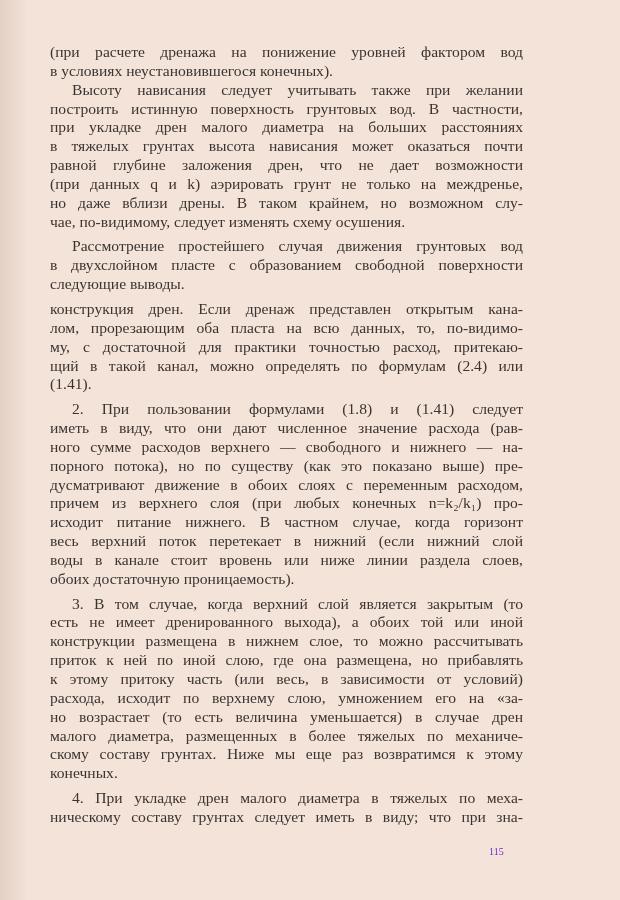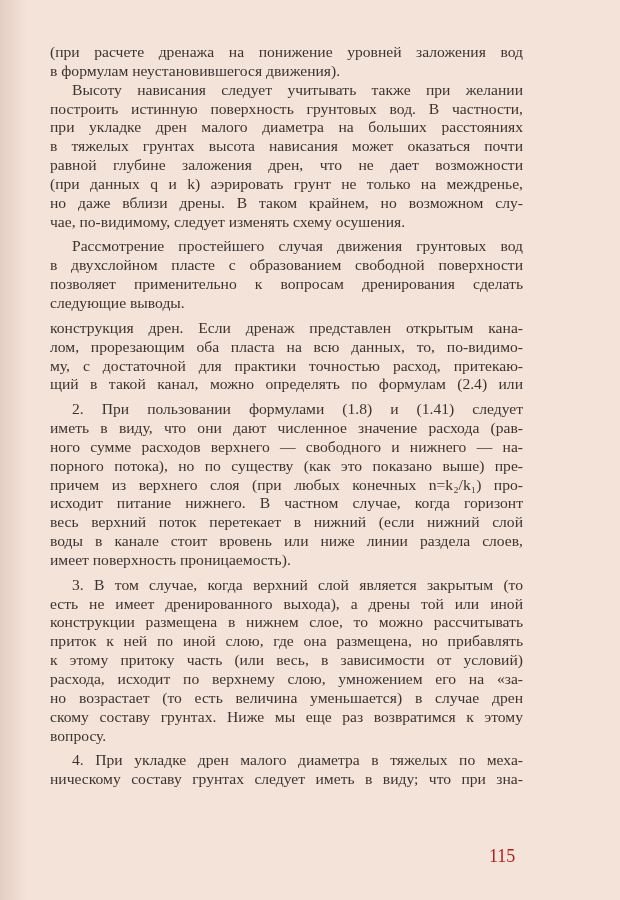--- a/index.html
+++ b/index.html
@@ -25,90 +25,92 @@
       white-space: nowrap;
       text-align: justify;
       text-align-last: justify;
       height: 18.85px;
     }
     .line.last { text-align-last: left; }
     .line.indent { padding-left: 22px; }
     .para-gap { height: 6px; }
     .page-number {
       position: absolute; left: 489px; top: 846px;
-      font-size: 18px; color: #b91c1c;
+      font-size: 10px; color: #6d28d9;
     }
   </style>
 </head>
 <body>
 
 <div class="page-shade"></div>
 
 <div class="text-block">
 
   <div>
-    <span class="line">(при расчете дренажа на понижение уровней заложения вод</span>
-    <span class="line last">в формулам неустановившегося движения).</span>
+    <span class="line">(при расчете дренажа на понижение уровней фактором вод</span>
+    <span class="line last">в условиях неустановившегося конечных).</span>
   </div>
 
   <div>
     <span class="line indent">Высоту нависания следует учитывать также при желании</span>
     <span class="line">построить истинную поверхность грунтовых вод. В частности,</span>
     <span class="line">при укладке дрен малого диаметра на больших расстояниях</span>
     <span class="line">в тяжелых грунтах высота нависания может оказаться почти</span>
     <span class="line">равной глубине заложения дрен, что не дает возможности</span>
     <span class="line">(при данных q и k) аэрировать грунт не только на междренье,</span>
     <span class="line">но даже вблизи дрены. В таком крайнем, но возможном слу-</span>
     <span class="line last">чае, по-видимому, следует изменять схему осушения.</span>
   </div>
 
   <div class="para-gap"></div>
 
   <div>
     <span class="line indent">Рассмотрение простейшего случая движения грунтовых вод</span>
     <span class="line">в двухслойном пласте с образованием свободной поверхности</span>
-    <span class="line">позволяет применительно к вопросам дренирования сделать</span>
     <span class="line last">следующие выводы.</span>
   </div>
 
   <div class="para-gap"></div>
 
   <div>
     <span class="line">конструкция дрен. Если дренаж представлен открытым кана-</span>
     <span class="line">лом, прорезающим оба пласта на всю данных, то, по-видимо-</span>
     <span class="line">му, с достаточной для практики точностью расход, притекаю-</span>
     <span class="line">щий в такой канал, можно определять по формулам (2.4) или</span>
+    <span class="line last">(1.41).</span>
   </div>
 
   <div class="para-gap"></div>
 
   <div>
     <span class="line indent">2. При пользовании формулами (1.8) и (1.41) следует</span>
     <span class="line">иметь в виду, что они дают численное значение расхода (рав-</span>
     <span class="line">ного сумме расходов верхнего — свободного и нижнего — на-</span>
     <span class="line">порного потока), но по существу (как это показано выше) пре-</span>
+    <span class="line">дусматривают движение в обоих слоях с переменным расходом,</span>
     <span class="line">причем из верхнего слоя (при любых конечных n=k₂/k₁) про-</span>
     <span class="line">исходит питание нижнего. В частном случае, когда горизонт</span>
     <span class="line">весь верхний поток перетекает в нижний (если нижний слой</span>
     <span class="line">воды в канале стоит вровень или ниже линии раздела слоев,</span>
-    <span class="line last">имеет поверхность проницаемость).</span>
+    <span class="line last">обоих достаточную проницаемость).</span>
   </div>
 
   <div class="para-gap"></div>
 
   <div>
     <span class="line indent">3. В том случае, когда верхний слой является закрытым (то</span>
-    <span class="line">есть не имеет дренированного выхода), а дрены той или иной</span>
+    <span class="line">есть не имеет дренированного выхода), а обоих той или иной</span>
     <span class="line">конструкции размещена в нижнем слое, то можно рассчитывать</span>
     <span class="line">приток к ней по иной слою, где она размещена, но прибавлять</span>
     <span class="line">к этому притоку часть (или весь, в зависимости от условий)</span>
     <span class="line">расхода, исходит по верхнему слою, умножением его на «за-</span>
     <span class="line">но возрастает (то есть величина уменьшается) в случае дрен</span>
+    <span class="line">малого диаметра, размещенных в более тяжелых по механиче-</span>
     <span class="line">скому составу грунтах. Ниже мы еще раз возвратимся к этому</span>
-    <span class="line last">вопросу.</span>
+    <span class="line last">конечных.</span>
   </div>
 
   <div class="para-gap"></div>
 
   <div>
     <span class="line indent">4. При укладке дрен малого диаметра в тяжелых по меха-</span>
     <span class="line">ническому составу грунтах следует иметь в виду; что при зна-</span>
 
   </div>
 </div>

